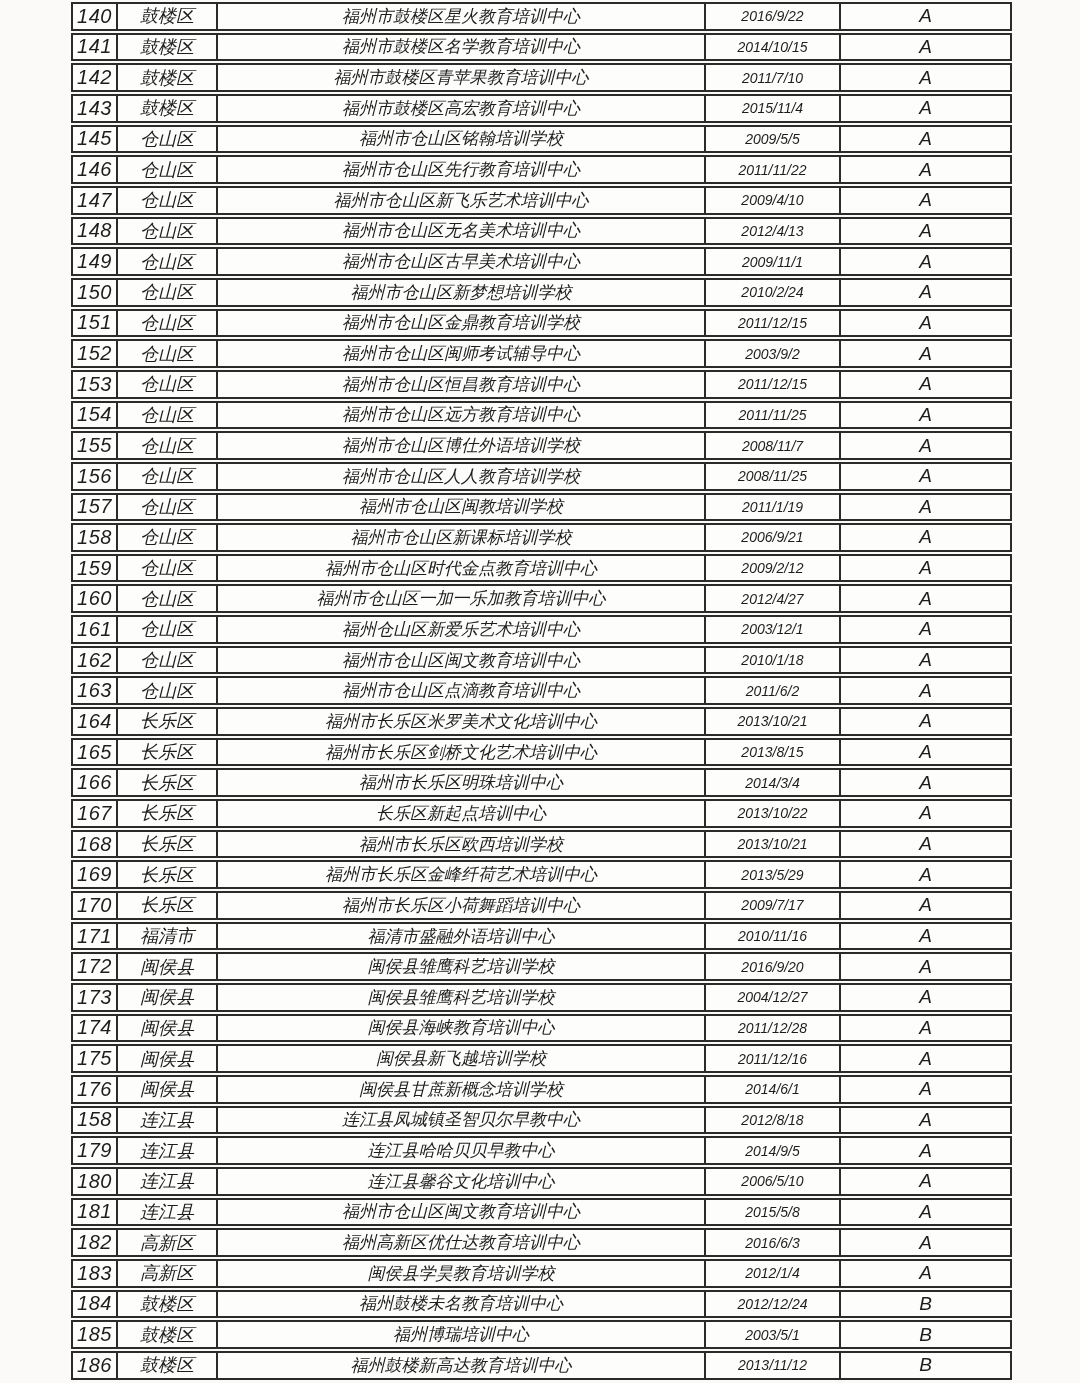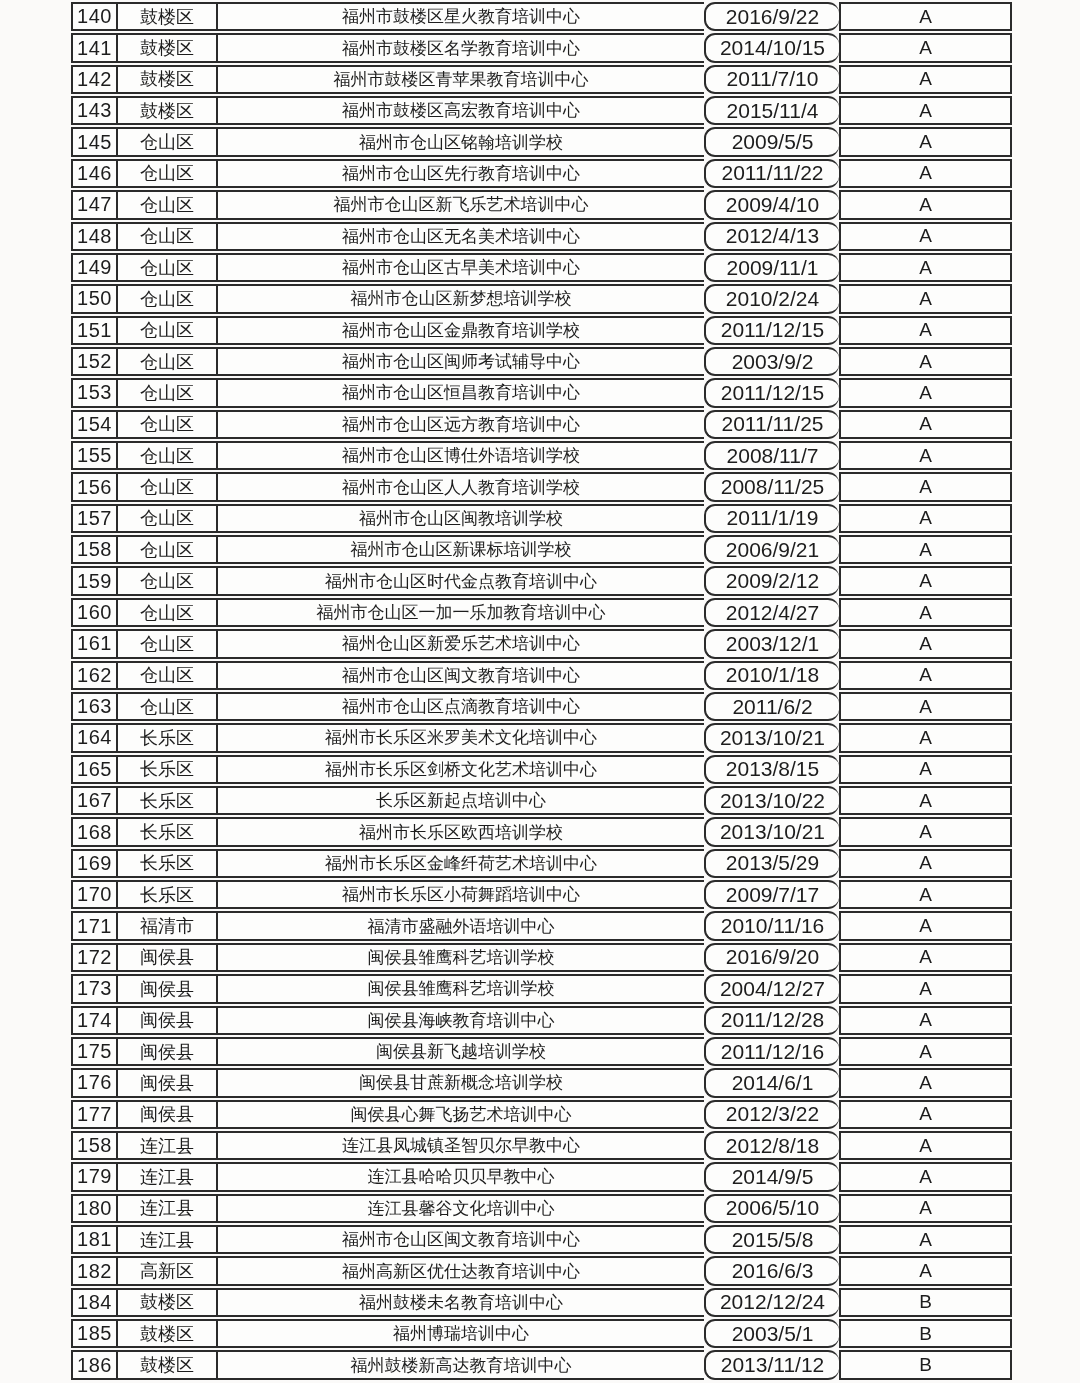--- a/index.html
+++ b/index.html
@@ -7,20 +7,21 @@
     padding: 0;
     background: #fbfaf9;
     font-family: "Liberation Sans", "DejaVu Sans", sans-serif;
   }
   .page {
     position: relative;
     width: 1080px;
     height: 1383px;
     background: #fbfaf9;
     overflow: hidden;
+    font-style: italic;
   }
   table.doc-table {
     position: absolute;
     left: 71px;
     top: 0px;
     width: 941px;
     height: 1382px;
     border-collapse: separate;
     border-spacing: 0 2px;
     table-layout: fixed;
@@ -35,21 +36,21 @@
     padding: 0 2px;
     overflow: hidden;
     white-space: nowrap;
   }
   td.cell:last-child {
     border-right: 2px solid #2b2b2b;
   }
   td.no    { font-size: 20px; letter-spacing: 0.5px; }
   td.district { font-size: 18px; }
   td.name  { font-size: 17px; }
-  td.date  { font-size: 21px; border-radius: 11px; }
+  td.date  { font-size: 14px; }
   td.grade { font-size: 19px; }
 </style>
 </head>
 <body>
 
 <div class="page">
   <table class="doc-table">
     <colgroup>
       <col style="width:45px">
       <col style="width:100px">
@@ -227,20 +228,27 @@
           <td class="cell grade">A</td>
         </tr>
         <tr>
           <td class="cell no">165</td>
           <td class="cell district">长乐区</td>
           <td class="cell name">福州市长乐区剑桥文化艺术培训中心</td>
           <td class="cell date">2013/8/15</td>
           <td class="cell grade">A</td>
         </tr>
         <tr>
+          <td class="cell no">166</td>
+          <td class="cell district">长乐区</td>
+          <td class="cell name">福州市长乐区明珠培训中心</td>
+          <td class="cell date">2014/3/4</td>
+          <td class="cell grade">A</td>
+        </tr>
+        <tr>
           <td class="cell no">167</td>
           <td class="cell district">长乐区</td>
           <td class="cell name">长乐区新起点培训中心</td>
           <td class="cell date">2013/10/22</td>
           <td class="cell grade">A</td>
         </tr>
         <tr>
           <td class="cell no">168</td>
           <td class="cell district">长乐区</td>
           <td class="cell name">福州市长乐区欧西培训学校</td>
@@ -297,27 +305,20 @@
           <td class="cell grade">A</td>
         </tr>
         <tr>
           <td class="cell no">176</td>
           <td class="cell district">闽侯县</td>
           <td class="cell name">闽侯县甘蔗新概念培训学校</td>
           <td class="cell date">2014/6/1</td>
           <td class="cell grade">A</td>
         </tr>
         <tr>
-          <td class="cell no">177</td>
-          <td class="cell district">闽侯县</td>
-          <td class="cell name">闽侯县心舞飞扬艺术培训中心</td>
-          <td class="cell date">2012/3/22</td>
-          <td class="cell grade">A</td>
-        </tr>
-        <tr>
           <td class="cell no">158</td>
           <td class="cell district">连江县</td>
           <td class="cell name">连江县凤城镇圣智贝尔早教中心</td>
           <td class="cell date">2012/8/18</td>
           <td class="cell grade">A</td>
         </tr>
         <tr>
           <td class="cell no">179</td>
           <td class="cell district">连江县</td>
           <td class="cell name">连江县哈哈贝贝早教中心</td>
@@ -336,20 +337,27 @@
           <td class="cell district">连江县</td>
           <td class="cell name">福州市仓山区闽文教育培训中心</td>
           <td class="cell date">2015/5/8</td>
           <td class="cell grade">A</td>
         </tr>
         <tr>
           <td class="cell no">182</td>
           <td class="cell district">高新区</td>
           <td class="cell name">福州高新区优仕达教育培训中心</td>
           <td class="cell date">2016/6/3</td>
+          <td class="cell grade">A</td>
+        </tr>
+        <tr>
+          <td class="cell no">183</td>
+          <td class="cell district">高新区</td>
+          <td class="cell name">闽侯县学昊教育培训学校</td>
+          <td class="cell date">2012/1/4</td>
           <td class="cell grade">A</td>
         </tr>
         <tr>
           <td class="cell no">184</td>
           <td class="cell district">鼓楼区</td>
           <td class="cell name">福州鼓楼未名教育培训中心</td>
           <td class="cell date">2012/12/24</td>
           <td class="cell grade">B</td>
         </tr>
         <tr>

